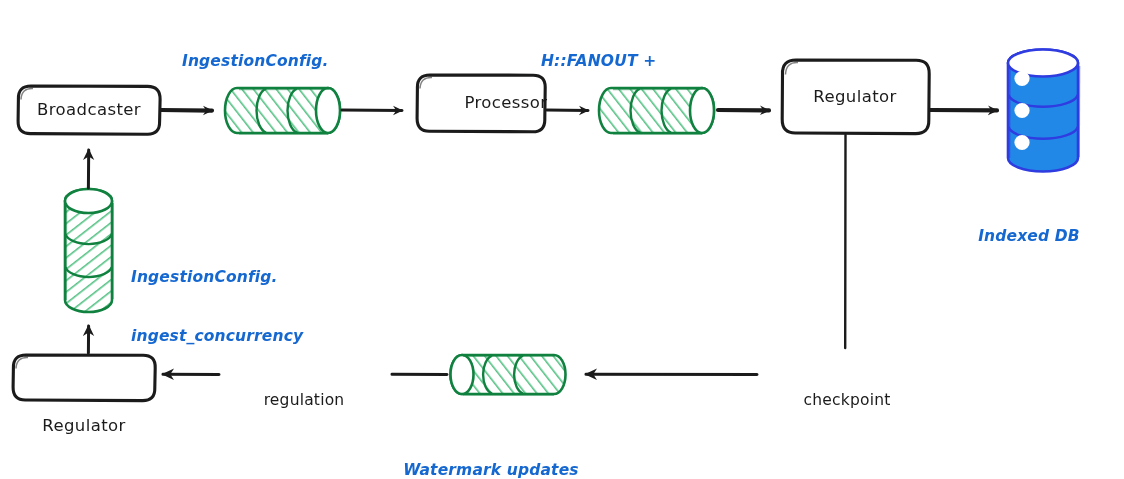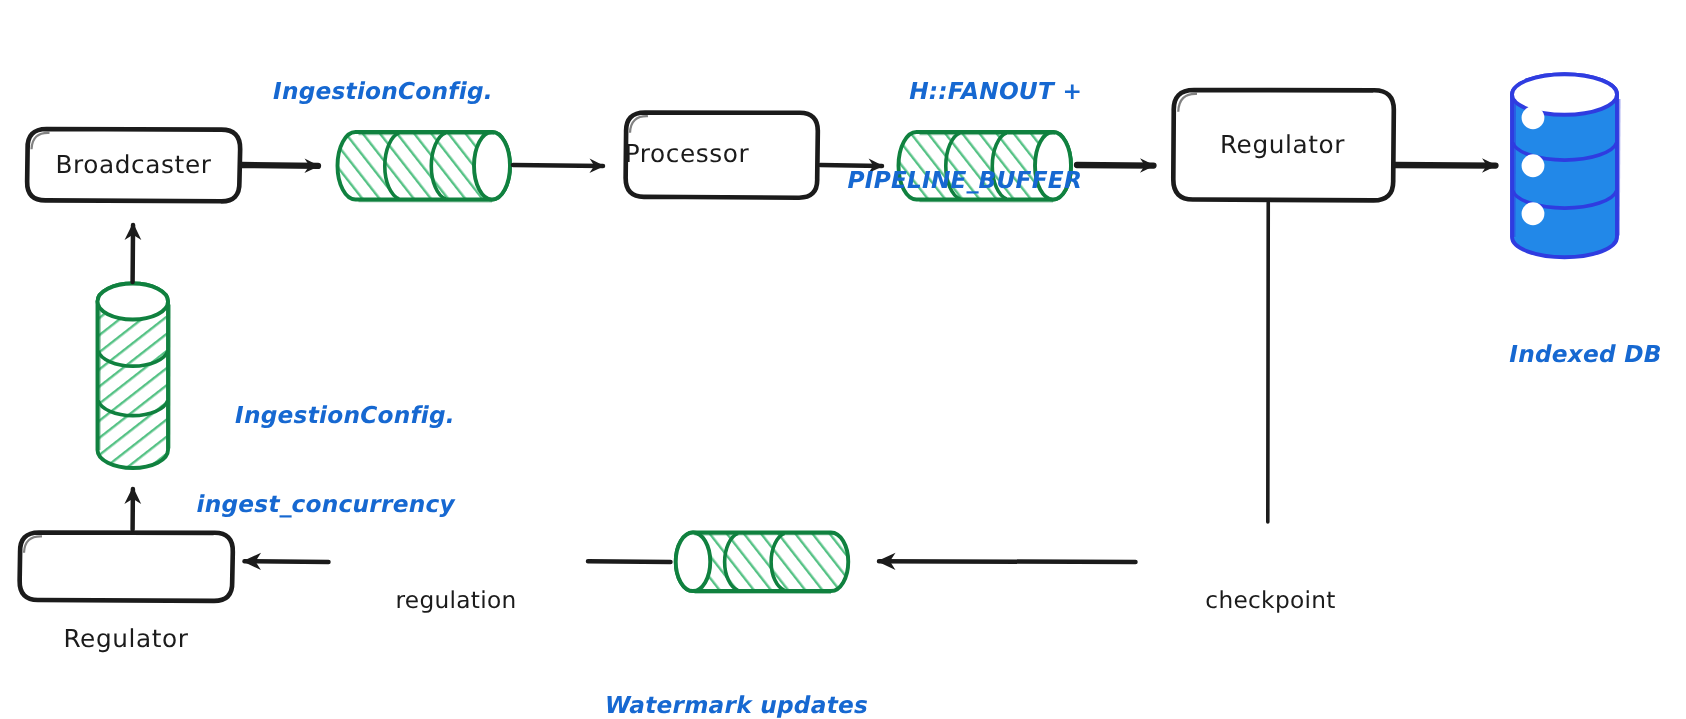--- a/index.html
+++ b/index.html
@@ -44,21 +44,21 @@
     text-align: center;
     transform: translateX(-50%);
   }
   .anno {
     color: #1668d1;
     font-size: 15.5px;
     font-style: italic;
     font-weight: 600;
     letter-spacing: 0.15px;
   }
-  .anno-left  { text-align: right; }
+  .anno-left  { text-align: left; }
   .anno-center{ text-align: center; transform: translateX(-50%); }
 </style>
 </head>
 <body>
 
 <div id="stage">
 
   <svg id="sketch" viewBox="0 0 1124 479" xmlns="http://www.w3.org/2000/svg">
     <defs>
       <pattern id="hatch" width="9" height="9" patternTransform="rotate(-38)" patternUnits="userSpaceOnUse">
@@ -168,39 +168,38 @@
 
       <path d="M219 374.6 L163 374.2" stroke-width="3" marker-end="url(#arrowOpen)"></path>
 
       <path d="M88.4 353 L88.6 326" stroke-width="3" marker-end="url(#arrowThin)"></path>
 
       <path d="M88.4 188 L88.7 150" stroke-width="3" marker-end="url(#arrowThin)"></path>
     </g>
   </svg>
 
   <div class="lbl node-label" style="left:89px;  top:99px;text-align:center;">Broadcaster</div>
-  <div class="lbl node-label" style="left:458px; top:92px;">Processor</div>
+  <div class="lbl node-label" style="left:506px; top:92px;">Processor</div>
   <div class="lbl node-label" style="left:855px; top:86px;">Regulator</div>
   <div class="lbl node-label" style="left:84px;  top:367px;margin-top:48px;">Regulator</div>
 
   <div class="lbl anno anno-left" style="left:182px; top:12px;">
     <div>IngestionConfig.</div>
   </div>
 
-  <div class="lbl anno anno-left" style="left:565px; top:12px;">
+  <div class="lbl anno anno-left" style="left:541px; top:12px;">
     <div>H::FANOUT +</div>
-    <div>PIPELINE_BUFFER</div>
   </div>
 
   <div class="lbl anno anno-left" style="left:131px; top:228px;">
     <div>IngestionConfig.</div>
     <div>ingest_concurrency</div>
   </div>
 
-  <div class="lbl anno anno-center" style="left:1057px; top:187px;">
+  <div class="lbl anno anno-center" style="left:1029px; top:187px;">
     <div>Indexed DB</div>
   </div>
 
   <div class="lbl anno anno-center" style="left:491px; top:421px;">
     <div>Watermark updates</div>
     
   </div>
 
   <div class="lbl edge-label" style="left:304px; top:351px;">
     <div>regulation</div>

